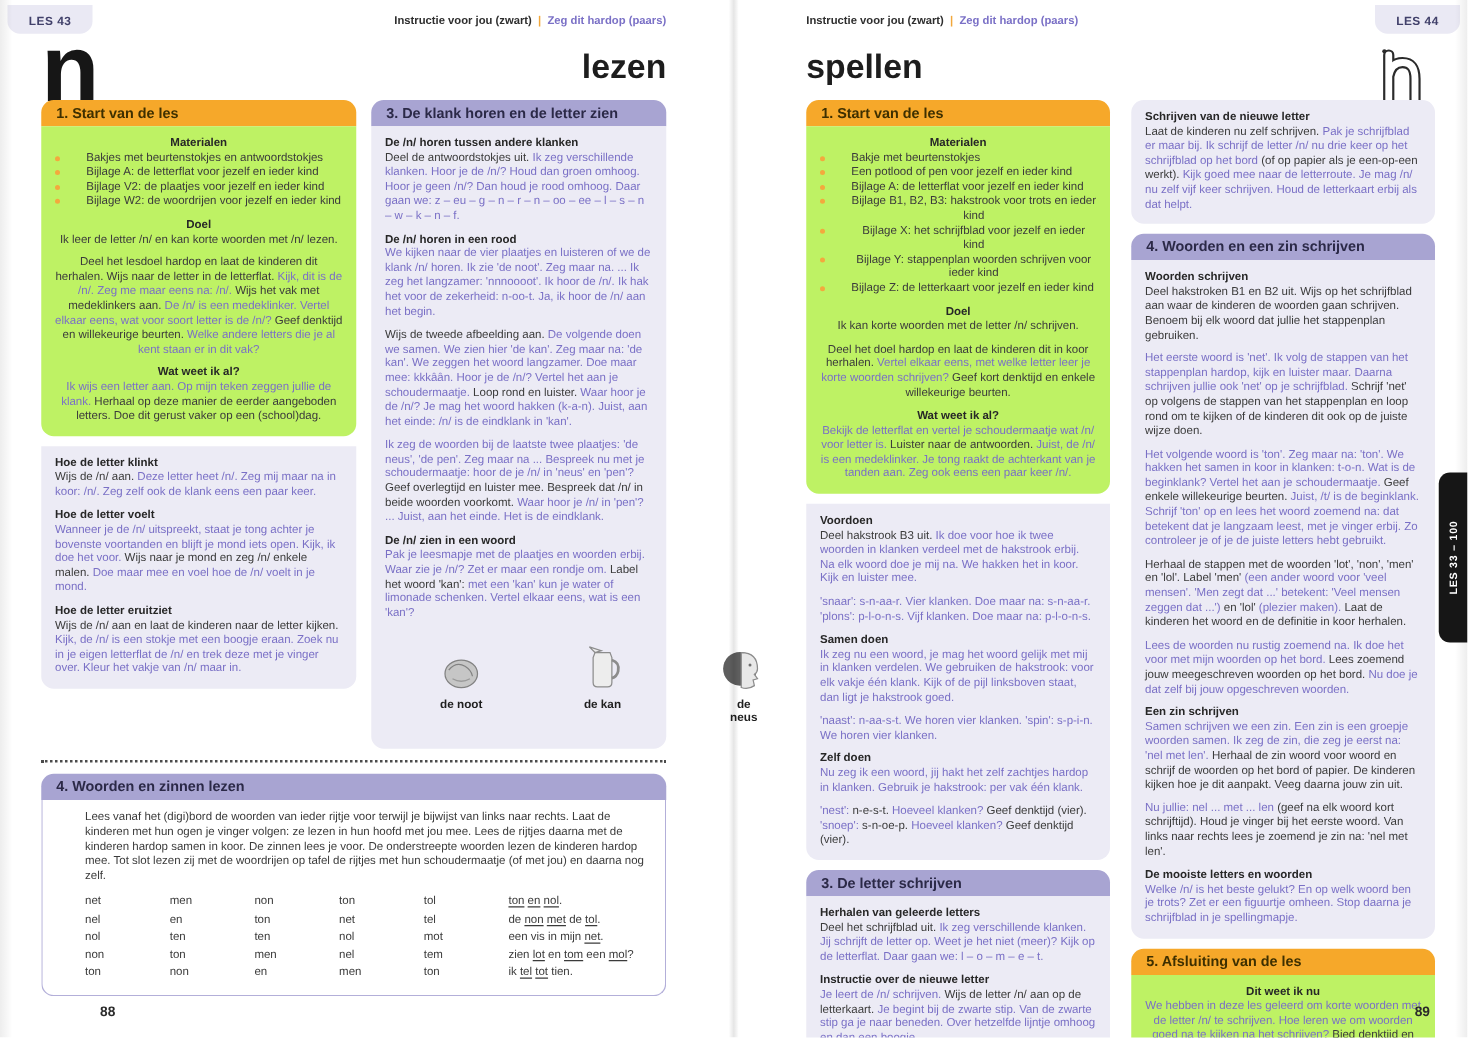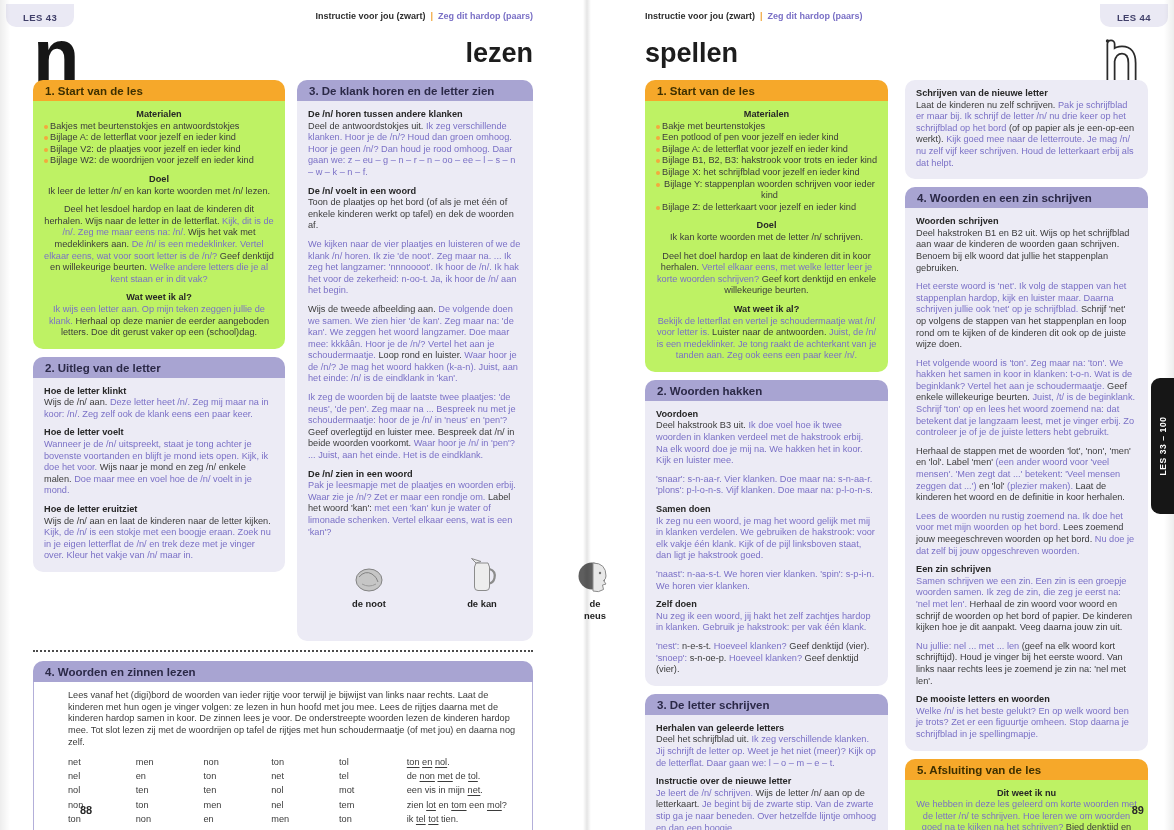--- a/index.html
+++ b/index.html
@@ -55,21 +55,21 @@
   .sub{font-weight:800;color:#272727;margin:7px 0 0;}
   .sub:first-child{margin-top:0;}
   .para{margin:0 0 7px;}
   .para:last-child{margin-bottom:0;}
   .sub + .para{margin-top:0;}
   .sg-b{color:#3b3b3b;}
   .sg-p{color:#7A70C6;}
   .sg-u{color:#3b3b3b;text-decoration:underline;text-underline-offset:2px;}
 
   .bullets{margin:0 0 7px;}
-  .brow{display:flex;gap:2px;align-items:flex-start;}
+  .brow{display:flex;gap:21px;align-items:flex-start;}
   .bdot{width:4px;height:4px;border-radius:50%;background:#F3A93D;margin-top:4px;flex:none;}
 
   .imgrow{display:flex;justify-content:space-between;margin-top:9px;padding:0 4px;}
   .fig{width:52px;text-align:center;}
   .picbox{height:38px;display:flex;align-items:flex-end;justify-content:center;}
   .caption{font-weight:800;font-size:9.4px;color:#1f1f1f;margin-top:4px;}
 
   .wtable{display:grid;grid-template-columns:repeat(5,1fr) 1.85fr;margin-top:9px;column-gap:6px;}
   .wcol .w{margin-bottom:2.5px;}
   .scol .sline{margin:0 0 2.5px;}
@@ -123,39 +123,37 @@
                   </div>
                 </div>
                 <div class="sub">Doel</div>
                 <p class="para"><span class="sg-b">Ik leer de letter /n/ en kan korte woorden met /n/ lezen.</span></p>
                 <p class="para"><span class="sg-b">Deel het lesdoel hardop en laat de kinderen dit herhalen. Wijs naar de letter in de letterflat. </span><span class="sg-p">Kijk, dit is de /n/. Zeg me maar eens na: /n/. </span><span class="sg-b">Wijs het vak met medeklinkers aan. </span><span class="sg-p">De /n/ is een medeklinker. Vertel elkaar eens, wat voor soort letter is de /n/? </span><span class="sg-b">Geef denktijd en willekeurige beurten. </span><span class="sg-p">Welke andere letters die je al kent staan er in dit vak?</span></p>
                 <div class="sub">Wat weet ik al?</div>
                 <p class="para"><span class="sg-p">Ik wijs een letter aan. Op mijn teken zeggen jullie de klank. </span><span class="sg-b">Herhaal op deze manier de eerder aangeboden letters. Doe dit gerust vaker op een (school)dag.</span></p>
               </div>
             </section>
             <section class="sec sec-purple">
-              <div class="sec-head">2. Uitleg van de letter</div>
               <div class="sec-body">
                 <div class="sub">Hoe de letter klinkt</div>
                 <p class="para"><span class="sg-b">Wijs de /n/ aan. </span><span class="sg-p">Deze letter heet /n/. Zeg mij maar na in koor: /n/. Zeg zelf ook de klank eens een paar keer.</span></p>
                 <div class="sub">Hoe de letter voelt</div>
                 <p class="para"><span class="sg-p">Wanneer je de /n/ uitspreekt, staat je tong achter je bovenste voortanden en blijft je mond iets open. Kijk, ik doe het voor. </span><span class="sg-b">Wijs naar je mond en zeg /n/ enkele malen. </span><span class="sg-p">Doe maar mee en voel hoe de /n/ voelt in je mond.</span></p>
                 <div class="sub">Hoe de letter eruitziet</div>
                 <p class="para"><span class="sg-b">Wijs de /n/ aan en laat de kinderen naar de letter kijken. </span><span class="sg-p">Kijk, de /n/ is een stokje met een boogje eraan. Zoek nu in je eigen letterflat de /n/ en trek deze met je vinger over. Kleur het vakje van /n/ maar in.</span></p>
               </div>
             </section>
           </div>
         <div class="col col-l2">
             <section class="sec sec-purple">
               <div class="sec-head">3. De klank horen en de letter zien</div>
               <div class="sec-body">
                 <div class="sub">De /n/ horen tussen andere klanken</div>
                 <p class="para"><span class="sg-b">Deel de antwoordstokjes uit. </span><span class="sg-p">Ik zeg verschillende klanken. Hoor je de /n/? Houd dan groen omhoog. Hoor je geen /n/? Dan houd je rood omhoog. Daar gaan we: z – eu – g – n – r – n – oo – ee – l – s – n – w – k – n – f.</span></p>
-                <div class="sub">De /n/ voelt in een woord</div>
-                <p class="para"><span class="sg-b">Toon de plaatjes op het bord (of als je met één of enkele kinderen werkt op tafel) en dek de woorden af.</span></p>
+                <div class="sub">De /n/ horen in een rood</div>
                 <p class="para"><span class="sg-p">We kijken naar de vier plaatjes en luisteren of we de klank /n/ horen. Ik zie 'de noot'. Zeg maar na. ... Ik zeg het langzamer: 'nnnoooot'. Ik hoor de /n/. Ik hak het voor de zekerheid: n-oo-t. Ja, ik hoor de /n/ aan het begin.</span></p>
                 <p class="para"><span class="sg-b">Wijs de tweede afbeelding aan. </span><span class="sg-p">De volgende doen we samen. We zien hier 'de kan'. Zeg maar na: 'de kan'. We zeggen het woord langzamer. Doe maar mee: kkkâân. Hoor je de /n/? Vertel het aan je schoudermaatje. </span><span class="sg-b">Loop rond en luister. </span><span class="sg-p">Waar hoor je de /n/? Je mag het woord hakken (k-a-n). Juist, aan het einde: /n/ is de eindklank in 'kan'.</span></p>
                 <p class="para"><span class="sg-p">Ik zeg de woorden bij de laatste twee plaatjes: 'de neus', 'de pen'. Zeg maar na ... Bespreek nu met je schoudermaatje: hoor de je /n/ in 'neus' en 'pen'? </span><span class="sg-b">Geef overlegtijd en luister mee. Bespreek dat /n/ in beide woorden voorkomt. </span><span class="sg-p">Waar hoor je /n/ in 'pen'? ... Juist, aan het einde. Het is de eindklank.</span></p>
                 <div class="sub">De /n/ zien in een woord</div>
                 <p class="para"><span class="sg-p">Pak je leesmapje met de plaatjes en woorden erbij. Waar zie je /n/? Zet er maar een rondje om. </span><span class="sg-b">Label het woord 'kan': </span><span class="sg-p">met een 'kan' kun je water of limonade schenken. Vertel elkaar eens, wat is een 'kan'?</span></p>
                 <div class="imgrow">
                   <figure class="fig">
                     <div class="picbox">
                       <svg width="34" height="32" viewBox="0 0 34 32">
                         <ellipse cx="17" cy="18" rx="13" ry="11" fill="#c6c6c6" stroke="#828282"></ellipse>
@@ -312,24 +310,23 @@
                   </div>
                 </div>
                 <div class="sub">Doel</div>
                 <p class="para"><span class="sg-b">Ik kan korte woorden met de letter /n/ schrijven.</span></p>
                 <p class="para"><span class="sg-b">Deel het doel hardop en laat de kinderen dit in koor herhalen. </span><span class="sg-p">Vertel elkaar eens, met welke letter leer je korte woorden schrijven? </span><span class="sg-b">Geef kort denktijd en enkele willekeurige beurten.</span></p>
                 <div class="sub">Wat weet ik al?</div>
                 <p class="para"><span class="sg-p">Bekijk de letterflat en vertel je schoudermaatje wat /n/ voor letter is. </span><span class="sg-b">Luister naar de antwoorden. </span><span class="sg-p">Juist, de /n/ is een medeklinker. Je tong raakt de achterkant van je tanden aan. Zeg ook eens een paar keer /n/.</span></p>
               </div>
             </section>
             <section class="sec sec-purple">
-              <div class="sec-head">2. Woorden hakken</div>
               <div class="sec-body">
                 <div class="sub">Voordoen</div>
-                <p class="para"><span class="sg-b">Deel hakstrook B3 uit. </span><span class="sg-p">Ik doe voel hoe ik twee woorden in klanken verdeel met de hakstrook erbij. Na elk woord doe je mij na. We hakken het in koor. Kijk en luister mee.</span></p>
+                <p class="para"><span class="sg-b">Deel hakstrook B3 uit. </span><span class="sg-p">Ik doe voor hoe ik twee woorden in klanken verdeel met de hakstrook erbij. Na elk woord doe je mij na. We hakken het in koor. Kijk en luister mee.</span></p>
                 <p class="para"><span class="sg-p">'snaar': s-n-aa-r. Vier klanken. Doe maar na: s-n-aa-r. 'plons': p-l-o-n-s. Vijf klanken. Doe maar na: p-l-o-n-s.</span></p>
                 <div class="sub">Samen doen</div>
                 <p class="para"><span class="sg-p">Ik zeg nu een woord, je mag het woord gelijk met mij in klanken verdelen. We gebruiken de hakstrook: voor elk vakje één klank. Kijk of de pijl linksboven staat, dan ligt je hakstrook goed.</span></p>
                 <p class="para"><span class="sg-p">'naast': n-aa-s-t. We horen vier klanken. 'spin': s-p-i-n. We horen vier klanken.</span></p>
                 <div class="sub">Zelf doen</div>
                 <p class="para"><span class="sg-p">Nu zeg ik een woord, jij hakt het zelf zachtjes hardop in klanken. Gebruik je hakstrook: per vak één klank.</span></p>
                 <p class="para"><span class="sg-p">'nest': </span><span class="sg-b">n-e-s-t. </span><span class="sg-p">Hoeveel klanken? </span><span class="sg-b">Geef denktijd (vier). </span><span class="sg-p">'snoep': </span><span class="sg-b">s-n-oe-p. </span><span class="sg-p">Hoeveel klanken? </span><span class="sg-b">Geef denktijd (vier).</span></p>
               </div>
             </section>
             <section class="sec sec-purple">

